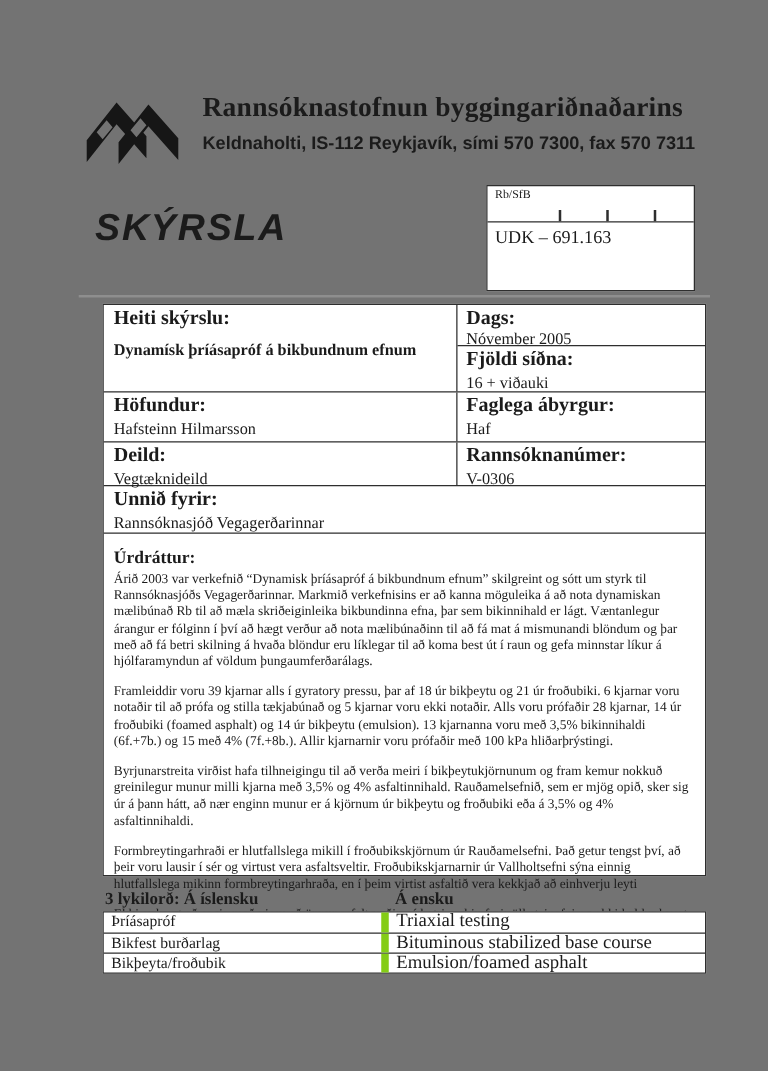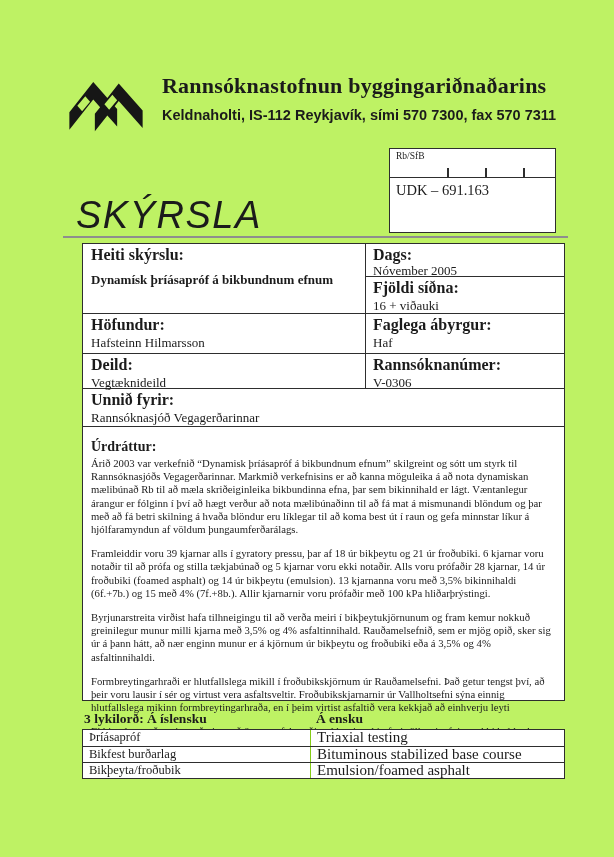--- a/index.html
+++ b/index.html
@@ -1,37 +1,36 @@
 <!DOCTYPE html>
 <html><head>
 <meta charset="utf-8">
 <style>
   html,body{margin:0;padding:0;background:#e8e8e8;}
   .page{
-    position:relative;width:614px;height:857px;background:#bef264;
+    position:relative;width:614px;height:857px;background:#737373;
     font-family:"Liberation Serif", serif;color:#1b1b1b;overflow:hidden;
     margin:0 auto;
   }
   
   .logo{position:absolute;left:63px;top:72px;}
   .inst-title{
     position:absolute;left:162px;top:73px;width:420px;
     font-size:22px;font-weight:bold;letter-spacing:.2px;
     font-family:"Liberation Serif", serif;
   }
   .inst-addr{
     position:absolute;left:162px;top:107px;width:430px;
     font-size:14.5px;font-weight:bold;
     font-family:"Liberation Sans", sans-serif;
   }
   .banner{
     position:absolute;left:76px;top:166px;
-    font-size:38px;font-weight:normal;font-style:italic;letter-spacing:1.5px;
+    font-size:30px;font-weight:bold;font-style:italic;letter-spacing:1.5px;
     font-family:"Liberation Sans", sans-serif;
-    margin-top:28px;
   }
   
   .box{position:absolute;border:1.5px solid #2e2e2e;box-sizing:border-box;background:#fff;}
   .box1{left:230px;top:148px;width:143px;height:85px;}
   .box1-top{height:29px;border-bottom:1.5px solid #2e2e2e;box-sizing:border-box;padding:1px 6px 0;}
   .box1-nr-label{font-size:12.5px;font-weight:bold;line-height:13px;}
   .box1-nr-value{font-size:12.5px;line-height:13px;text-align:center;}
   .box1-bottom{padding:5px 7px 0;}
   .dreifing{font-size:16px;font-weight:bold;font-family:"Liberation Sans", sans-serif;margin-top:5px;}
   .openclosed{display:flex;justify-content:space-between;margin-top:9px;font-size:13px;font-weight:bold;padding-right:2px;}
@@ -69,21 +68,21 @@
   .abstract-label{font-size:14px;font-weight:bold;}
   .cell-abstract p{margin:11px 0 0;font-size:10.7px;line-height:13.2px;text-align:left;}
   .cell-abstract p.first{margin-top:2px;}
   
   .kw-heading{position:absolute;left:0;top:711px;width:614px;height:17px;font-size:13.5px;font-weight:bold;}
   .kw-is{position:absolute;left:84px;top:0;}
   .kw-en{position:absolute;left:316px;top:0;}
   .kw-table{position:absolute;left:82px;top:729px;width:483px;border:1.5px solid #2e2e2e;box-sizing:border-box;background:#fff;}
   .kw-row{display:flex;height:16px;box-sizing:border-box;}
   .kw-row + .kw-row{border-top:1px solid #2e2e2e;}
-  .kw-cl{width:228px;border-right:1px solid #84cc16;box-sizing:border-box;padding:0 6px;font-size:12.5px;line-height:15px;}
+  .kw-cl{width:228px;border-right:6px solid #84cc16;box-sizing:border-box;padding:0 6px;font-size:12.5px;line-height:15px;}
   .kw-cr{flex:1;padding:0 6px;font-size:15px;line-height:15px;}
 </style>
 </head>
 <body>
 
 <div class="page">
 
   <div class="logo">
     <svg width="86" height="66" viewBox="0 0 108 82" aria-hidden="true">
       <path fill="#161616" fill-rule="evenodd" d="

